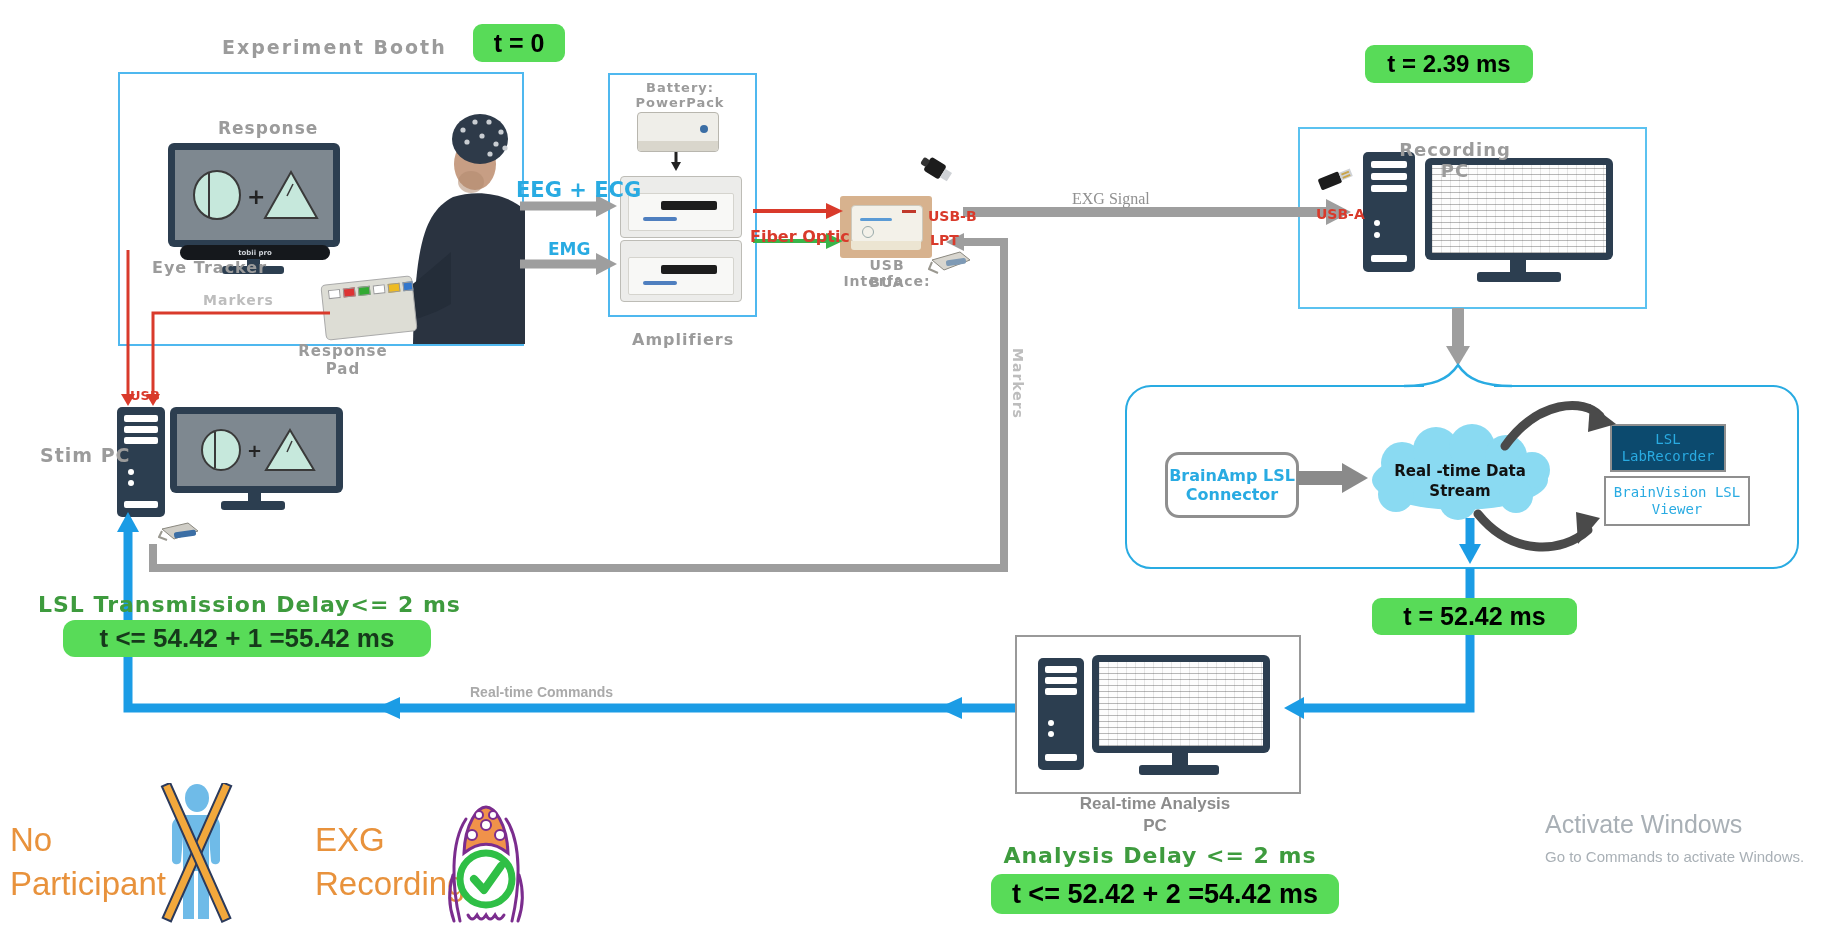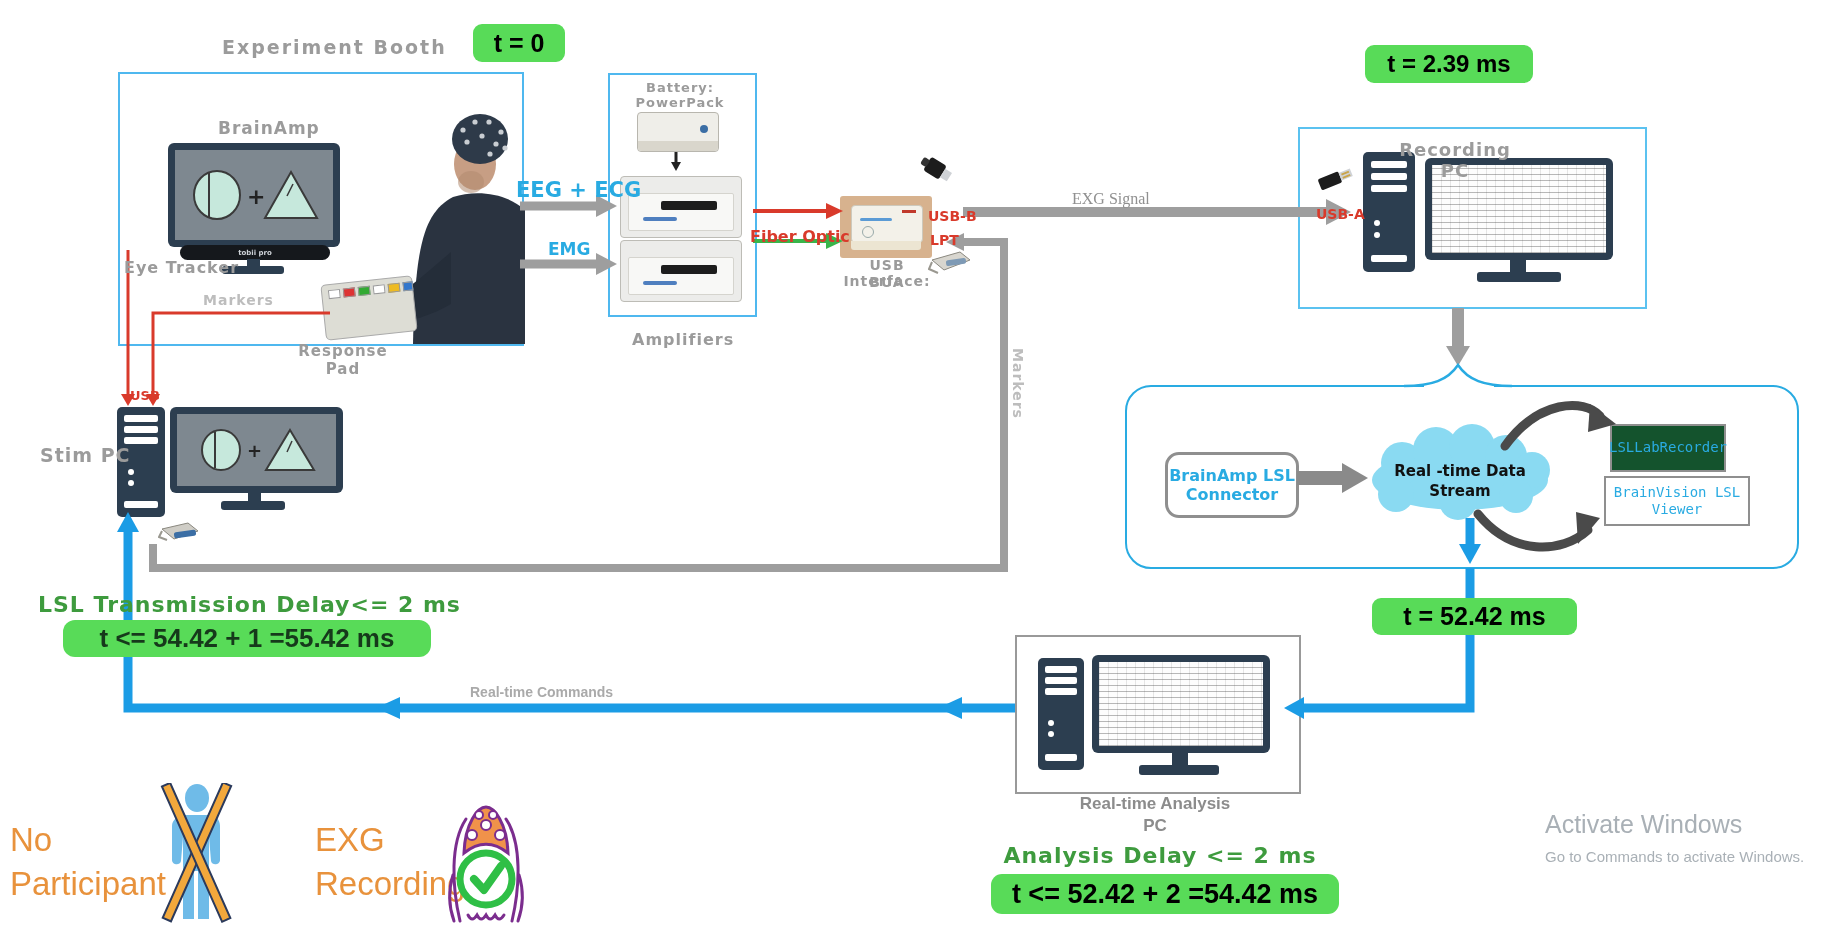--- a/index.html
+++ b/index.html
@@ -186,22 +186,22 @@
   <div class="abs stand-base" style="left:1477px;top:272px;width:84px;height:10px;"></div>
 
   <div class="abs" style="left:1125px;top:385px;width:670px;height:180px;border:2px solid #29abe2;border-radius:26px;"></div>
 
   <div class="abs" style="left:1165px;top:452px;width:128px;height:60px;border:3px solid #8f8f8f;border-radius:14px;background:#fff;
               display:flex;flex-direction:column;align-items:center;justify-content:center;">
     <div class="lbl-blue" style="font-size:16px;">BrainAmp LSL</div>
     <div class="lbl-blue" style="font-size:16px;">Connector</div>
   </div>
 
-  <div class="abs" style="left:1610px;top:424px;width:112px;height:44px;border:2px solid #8f8f8f;background:#14532d;
-              display:flex;flex-direction:row;align-items:center;justify-content:center;">
+  <div class="abs" style="left:1610px;top:424px;width:112px;height:44px;border:2px solid #8f8f8f;background:#0c4a6e;
+              display:flex;flex-direction:column;align-items:center;justify-content:center;">
     <div class="mono-blue" style="font-size:14px;">LSL</div>
     <div class="mono-blue" style="font-size:14px;">LabRecorder</div>
   </div>
 
   <div class="abs" style="left:1604px;top:476px;width:142px;height:46px;border:2px solid #8f8f8f;background:#fff;
               display:flex;flex-direction:column;align-items:center;justify-content:center;">
     <div class="mono-blue" style="font-size:14px;">BrainVision LSL</div>
     <div class="mono-blue" style="font-size:14px;">Viewer</div>
   </div>
 
@@ -283,22 +283,22 @@
     <polygon points="1459,544 1481,544 1470,564" fill="#1b9ce5"></polygon>
     <polygon points="1304,697 1304,719 1284,708" fill="#1b9ce5"></polygon>
     <polygon points="962,697 962,719 938,708" fill="#1b9ce5"></polygon>
     <polygon points="400,697 400,719 376,708" fill="#1b9ce5"></polygon>
     <polygon points="117,532 139,532 128,512" fill="#1b9ce5"></polygon>
   </svg>
 
   <div class="abs lbl" style="left:222px;top:36px;font-size:19px;letter-spacing:2px;">Experiment Booth</div>
   <div class="abs badge" style="left:473px;top:24px;width:92px;height:38px;font-size:25px;">t = 0</div>
 
-  <div class="abs lbl center" style="left:218px;top:118px;width:80px;font-size:17px;">BrainAmp</div>
-  <div class="abs lbl" style="left:124px;top:258px;font-size:16px;">Eye Tracker</div>
+  <div class="abs lbl center" style="left:218px;top:118px;width:80px;font-size:17px;">Response</div>
+  <div class="abs lbl" style="left:130px;top:258px;font-size:16px;padding-left:22px;">Eye Tracker</div>
   <div class="abs lbl" style="left:203px;top:292px;font-size:14px;color:#bdbdbd;">Markers</div>
   <div class="abs lbl center" style="left:288px;top:342px;width:110px;font-size:15px;">Response Pad</div>
   <div class="abs lbl-red" style="left:130px;top:376px;font-size:13px;">USB</div>
   <div class="abs lbl" style="left:40px;top:444px;font-size:19px;">Stim PC</div>
 
   <div class="abs lbl center" style="left:635px;top:80px;width:90px;font-size:13px;">Battery:</div>
   <div class="abs lbl center" style="left:635px;top:95px;width:90px;font-size:13px;">PowerPack</div>
   <div class="abs lbl center" style="left:632px;top:330px;width:100px;font-size:16px;">Amplifiers</div>
 
   <div class="abs lbl-blue" style="left:516px;top:178px;font-size:21px;">EEG + ECG</div>

